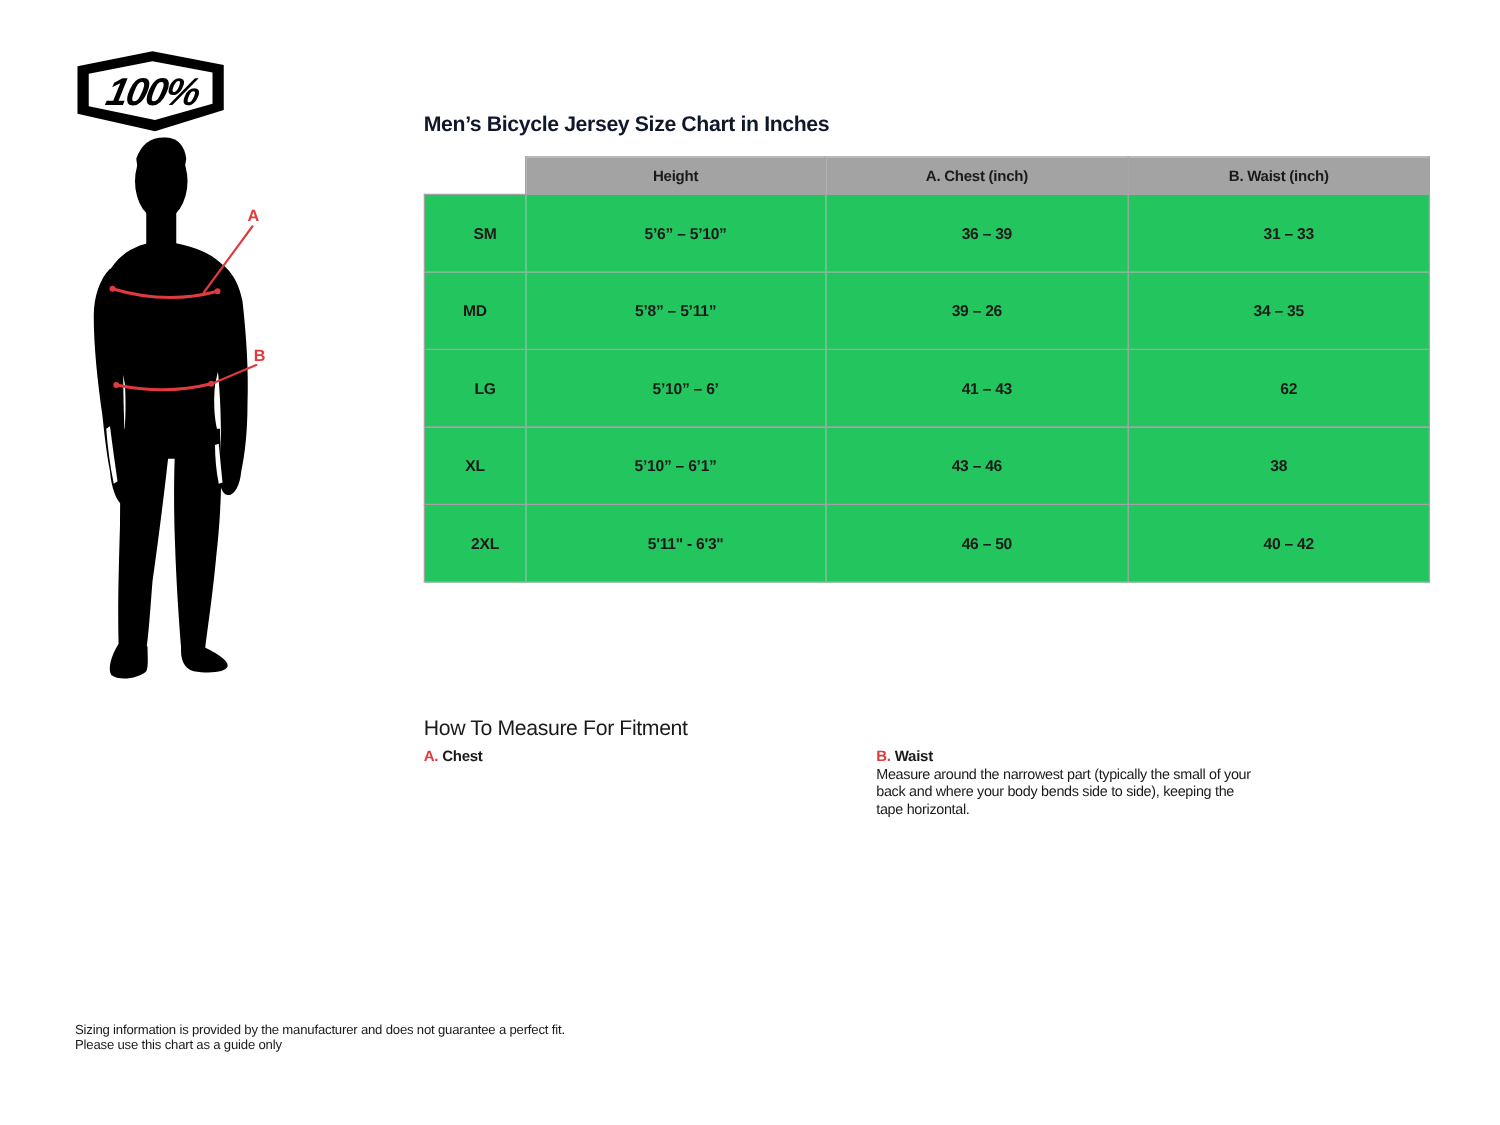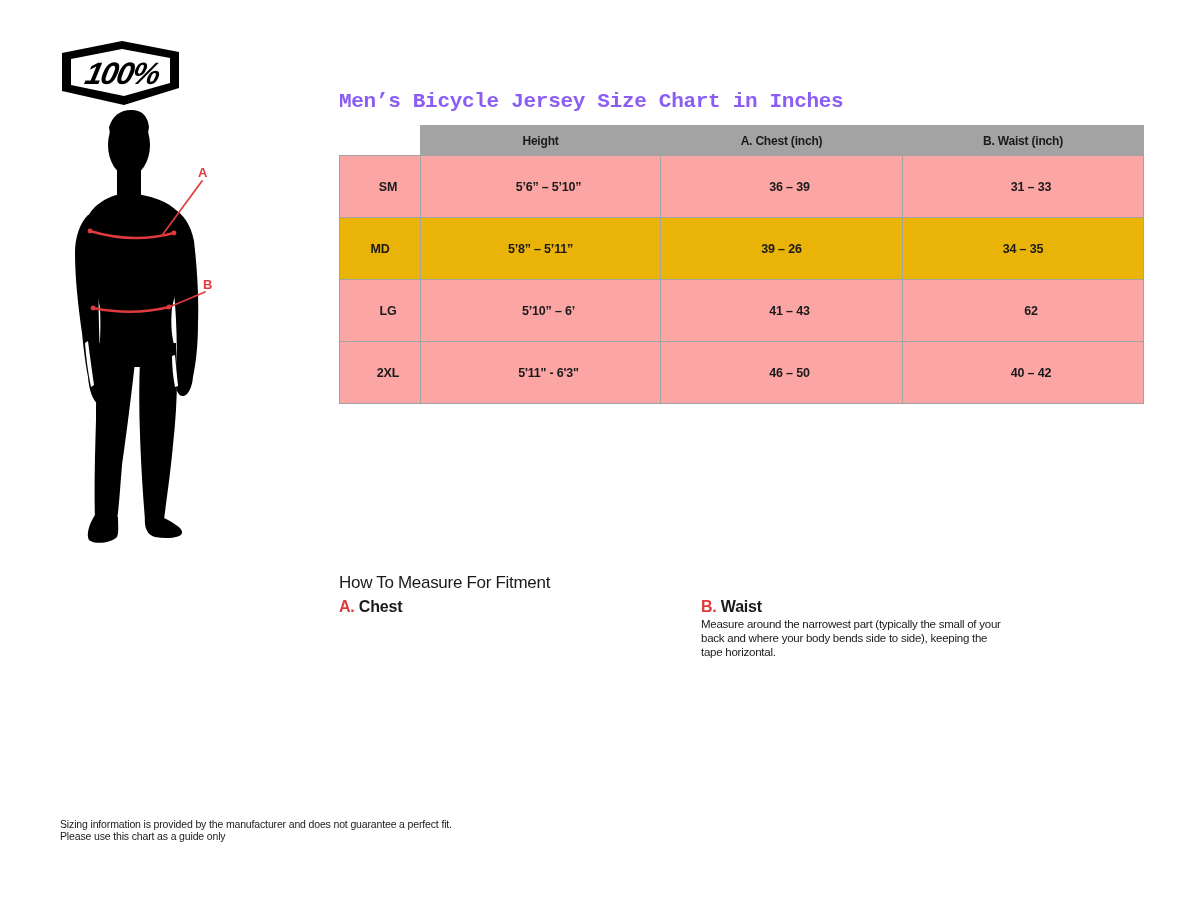--- a/index.html
+++ b/index.html
@@ -11,48 +11,48 @@
   .abs { position:absolute; }
 
   
   .logo-wrap { left:58px; top:38px; width:125px; height:70px; }
 
   
   .figure-wrap { left:55px; top:105px; width:165px; height:445px; }
 
   
   .page-title {
-    left:339px; top:90px; font-size:21px; font-weight:bold;
-    letter-spacing:-0.3px; color:#8b5cf6;font-family:Liberation Mono, monospace;
+    left:339px; top:90px; font-size:17px; font-weight:bold;
+    letter-spacing:-0.3px; color:#0f172a;
   }
 
   
   .size-table-wrap { left:339px; top:125px; }
   table { border-collapse:collapse; table-layout:fixed; width:804px; }
   col.c-size  { width:81px; }
   col.c-h     { width:240px; }
   col.c-chest { width:242px; }
   col.c-waist { width:241px; }
   th, td {
     border:1px solid #a3a3a3; text-align:center; vertical-align:middle;
     font-weight:bold; color:#1a1a1a; letter-spacing:-0.2px;
   }
   thead th { height:30px; background:#a3a3a3; font-size:12px; }
   thead th.blank { border:none; background:#ffffff; }
   tbody tr { height:62px; }
-  tbody th, tbody td { font-size:12.5px; background:#eab308; }
-  tbody tr.stripe th, tbody tr.stripe td { background:#fca5a5;padding-left:16px; }
+  tbody th, tbody td { font-size:12.5px; background:#22c55e; }
+  tbody tr.stripe th, tbody tr.stripe td { background:#22c55e;padding-left:16px; }
 
   
   .measure-heading {
     left:339px; top:573px; font-size:17px; font-weight:normal; letter-spacing:-0.3px;
   }
   .measure-col-a { left:339px; top:598px; width:310px; }
   .measure-col-b { left:701px; top:598px; width:310px; }
-  .measure-label { font-size:16px; font-weight:bold; letter-spacing:-0.2px; }
+  .measure-label { font-size:12px; font-weight:bold; letter-spacing:-0.2px; }
   .measure-label .red { color:#e03a3e; }
   .measure-desc {
     font-size:11.5px; line-height:14px; letter-spacing:-0.25px; margin-top:1px;
   }
 
   
   .disclaimer { left:60px; top:818px; font-size:10.5px; font-weight:normal;
     line-height:12px; letter-spacing:-0.15px; }
 </style>
 </head>
@@ -177,20 +177,26 @@
         <td>5’8” – 5’11”</td>
         <td>39 – 26</td>
         <td>34 – 35</td>
       </tr>
       <tr class="stripe">
         <th>LG</th>
         <td>5’10” – 6’</td>
         <td>41 – 43</td>
         <td>62</td>
       </tr>
+      <tr>
+        <th>XL</th>
+        <td>5’10” – 6’1”</td>
+        <td>43 – 46</td>
+        <td>38</td>
+      </tr>
       <tr class="stripe">
         <th>2XL</th>
         <td>5'11" - 6'3"</td>
         <td>46 – 50</td>
         <td>40 – 42</td>
       </tr>
     </tbody>
   </table>
 </div>
 

